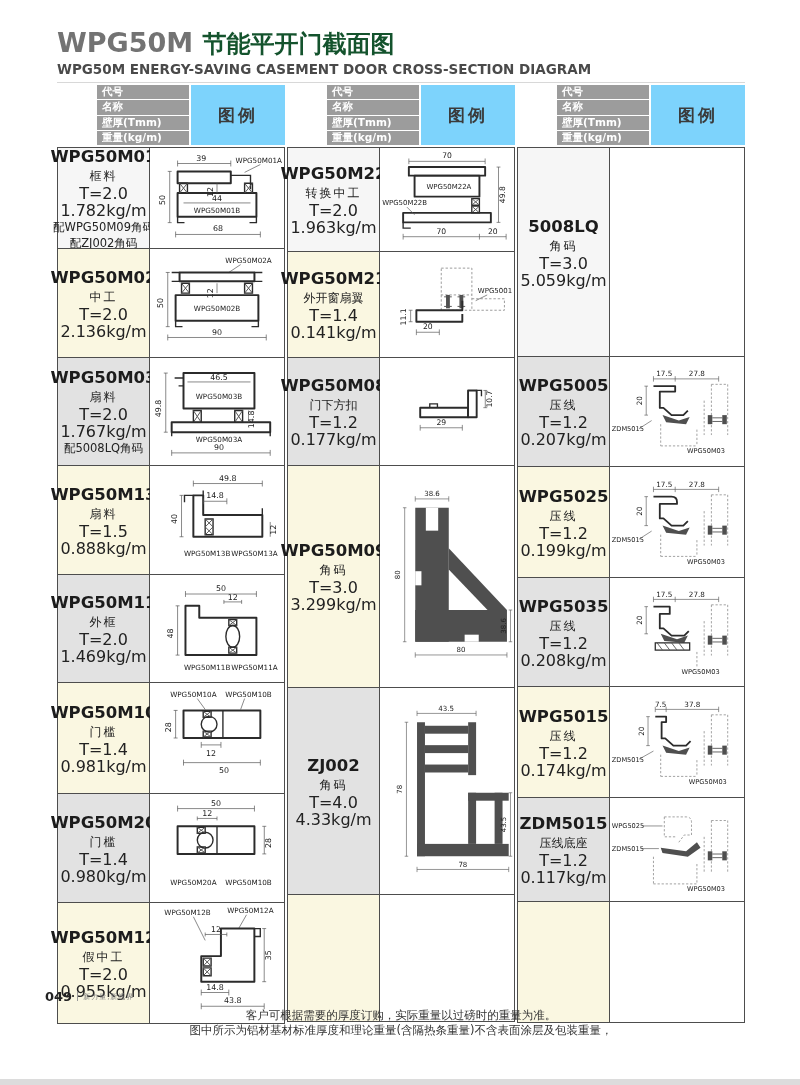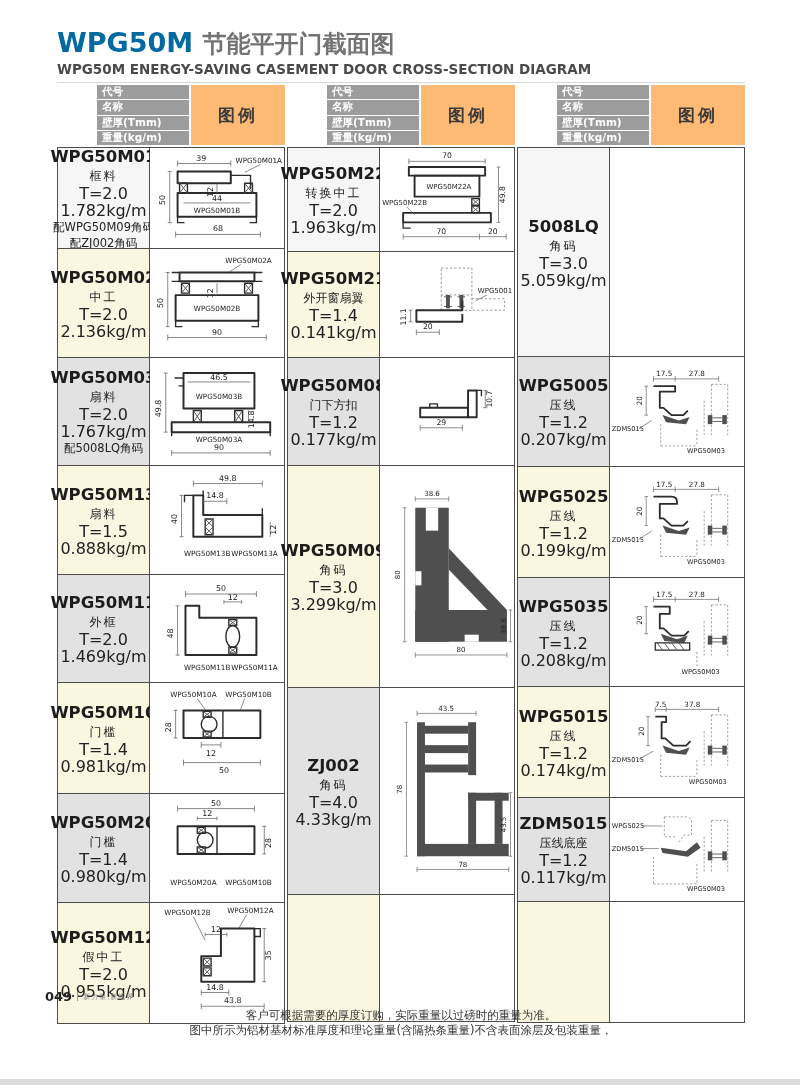--- a/index.html
+++ b/index.html
@@ -1,28 +1,28 @@
 <!DOCTYPE html>
 <html><head>
 <meta charset="utf-8">
 <style>
   html,body{margin:0;padding:0;background:#fff;}
   body{width:800px;height:1085px;position:relative;font-family:"DejaVu Sans","Liberation Sans",sans-serif;color:#222;}
   .titlebar{position:absolute;left:57px;top:28px;width:688px;}
   .title{font-size:27px;font-weight:bold;line-height:30px;white-space:nowrap;}
-  .t-code{color:#0369a1;}
-  .t-cn{color:#737373;font-size:24px;text-align:right;}
+  .t-code{color:#737373;}
+  .t-cn{color:#14532d;font-size:24px;text-align:right;}
   .subtitle{font-size:13.5px;font-weight:bold;color:#4a4a4a;margin-top:2px;}
   .rule{position:absolute;left:57px;top:82px;width:688px;height:1px;background:#d8d8d8;}
   .grid{position:absolute;left:57px;top:85px;width:688px;display:flex;gap:2px;}
   .col{width:228px;display:flex;flex-direction:column;}
   .thead{display:flex;gap:2px;height:60px;margin-bottom:2px;padding-left:40px;}
   .hlabels{width:92px;display:flex;flex-direction:column;gap:1px;}
   .hl{flex:1;background:#9c9c9c;color:#fff;font-weight:bold;font-size:10.5px;display:flex;align-items:center;padding-left:5px;white-space:nowrap;}
-  .hlegend{flex:1;background:#fdba74;color:#3a3a3a;font-weight:bold;font-size:17px;display:flex;align-items:center;justify-content:center;letter-spacing:3px;}
+  .hlegend{flex:1;background:#7dd3fc;color:#3a3a3a;font-weight:bold;font-size:17px;display:flex;align-items:center;justify-content:center;letter-spacing:3px;}
   .row{display:flex;border:1px solid #4d4d4d;margin-top:-1px;background:#fff;}
   .row.first{margin-top:0;}
   .cell-label{width:92px;border-right:1px solid #4d4d4d;display:flex;flex-direction:column;justify-content:center;align-items:center;text-align:center;padding:2px;box-sizing:border-box;}
   .cell-diag{flex:1;background:#fff;overflow:hidden;display:flex;align-items:center;justify-content:center;}
   .cell-diag svg{width:100%;height:100%;}
   .tone-white{background:#f6f6f6;}
   .tone-cream{background:#FAF7E1;}
   .tone-gray{background:#E2E2E2;}
   .code{font-weight:bold;font-size:16.5px;color:#1c1c1c;line-height:22px;white-space:nowrap;}
   .nm{font-size:12px;letter-spacing:2px;line-height:17px;}

